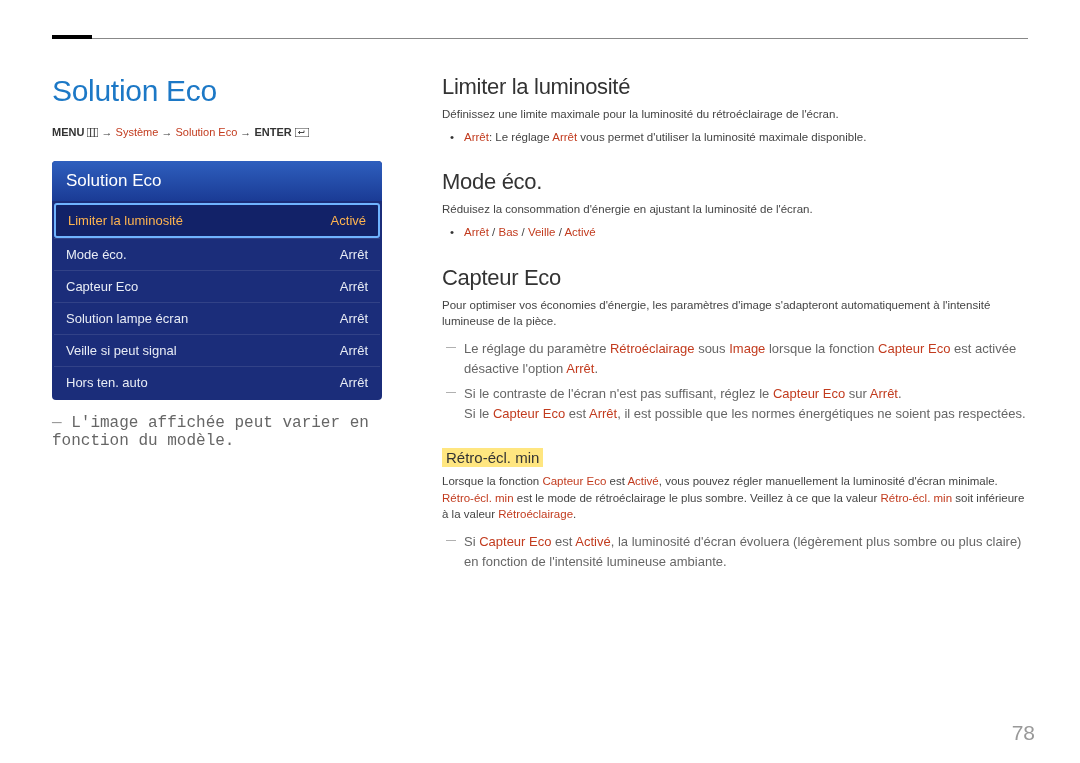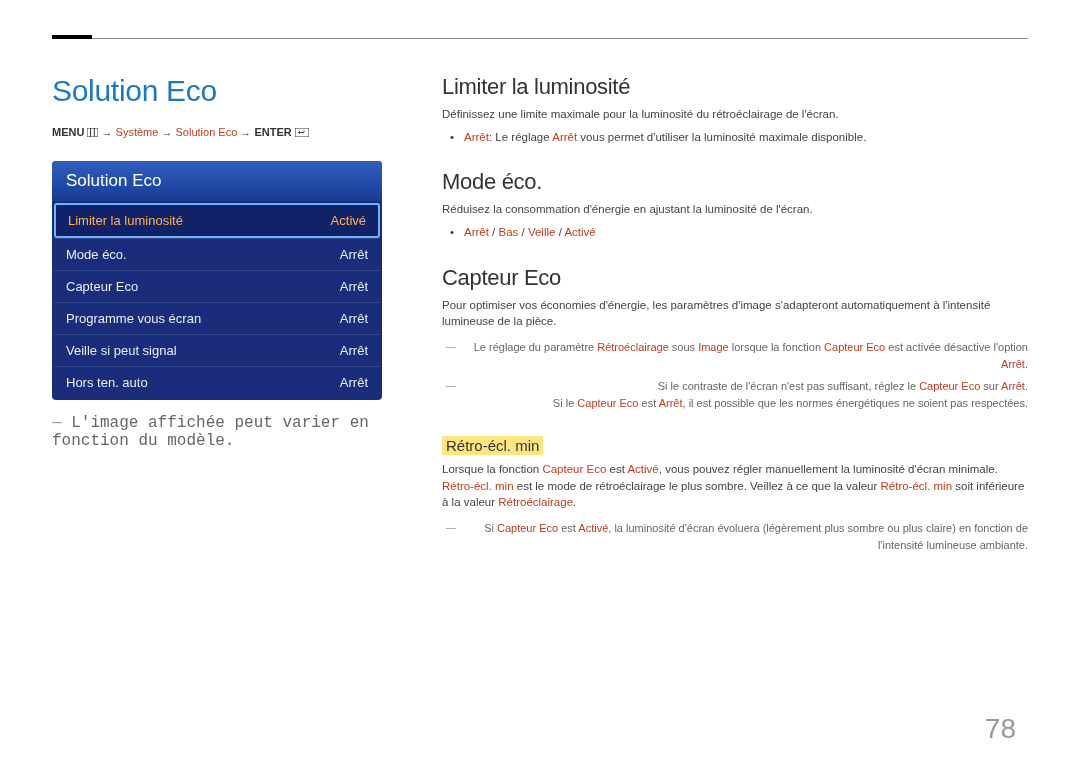--- a/index.html
+++ b/index.html
@@ -28,26 +28,26 @@
   .disclaimer { font-size: 16px; color: #666; margin-top: 14px; font-family: Liberation Mono, monospace; }
   .disclaimer::before { content: "― "; color: #999; }
 
   h2.section { font-size: 22px; font-weight: 400; color: #333; margin-bottom: 6px; letter-spacing: -0.3px; }
   .right-col p.body { font-size: 11.5px; color: #444; line-height: 1.45; margin-bottom: 4px; }
   .right-col .block { margin-bottom: 22px; }
   ul.bul { list-style: none; padding-left: 22px; margin-top: 4px; }
   ul.bul li { position: relative; font-size: 11.5px; color: #444; line-height: 1.45; padding: 2px 0; }
   ul.bul li::before { content: "•"; position: absolute; left: -14px; color: #333; }
   ul.dash { list-style: none; padding-left: 22px; margin-top: 6px; }
-  ul.dash li { position: relative; font-size: 11px; color: #666; line-height: 1.5; padding: 3px 0; text-align: right; }
+  ul.dash li { position: relative; font-size: 13px; color: #666; line-height: 1.5; padding: 3px 0; }
   ul.dash li::before { content: "―"; position: absolute; left: -18px; color: #999; font-size: 10px; top: 3px; }
   .hl { color: #c23b1e; }
   .sub-highlight { display: inline-block; background: #ffe680; padding: 1px 4px; font-size: 15px; color: #333; margin-bottom: 6px; }
 
-  .page-number { position: absolute; bottom: 18px; right: 64px; font-size: 28px; color: #999; }
+  .page-number { position: absolute; bottom: 18px; right: 45px; font-size: 21px; color: #999; }
 </style>
 </head>
 <body>
 
 <div class="page">
   <div class="top-rule"></div>
 
   <div class="columns">
     <div class="left-col">
       <h1 class="main-title">Solution Eco</h1>
@@ -77,21 +77,21 @@
           </div>
           <div class="menu-row">
             <span>Mode éco.</span>
             <span class="value">Arrêt</span>
           </div>
           <div class="menu-row">
             <span>Capteur Eco</span>
             <span class="value">Arrêt</span>
           </div>
           <div class="menu-row">
-            <span>Programme vous écran</span>
+            <span>Solution lampe écran</span>
             <span class="value">Arrêt</span>
           </div>
           <div class="menu-row">
             <span>Veille si peut signal</span>
             <span class="value">Arrêt</span>
           </div>
           <div class="menu-row">
             <span>Hors ten. auto</span>
             <span class="value">Arrêt</span>
           </div>

